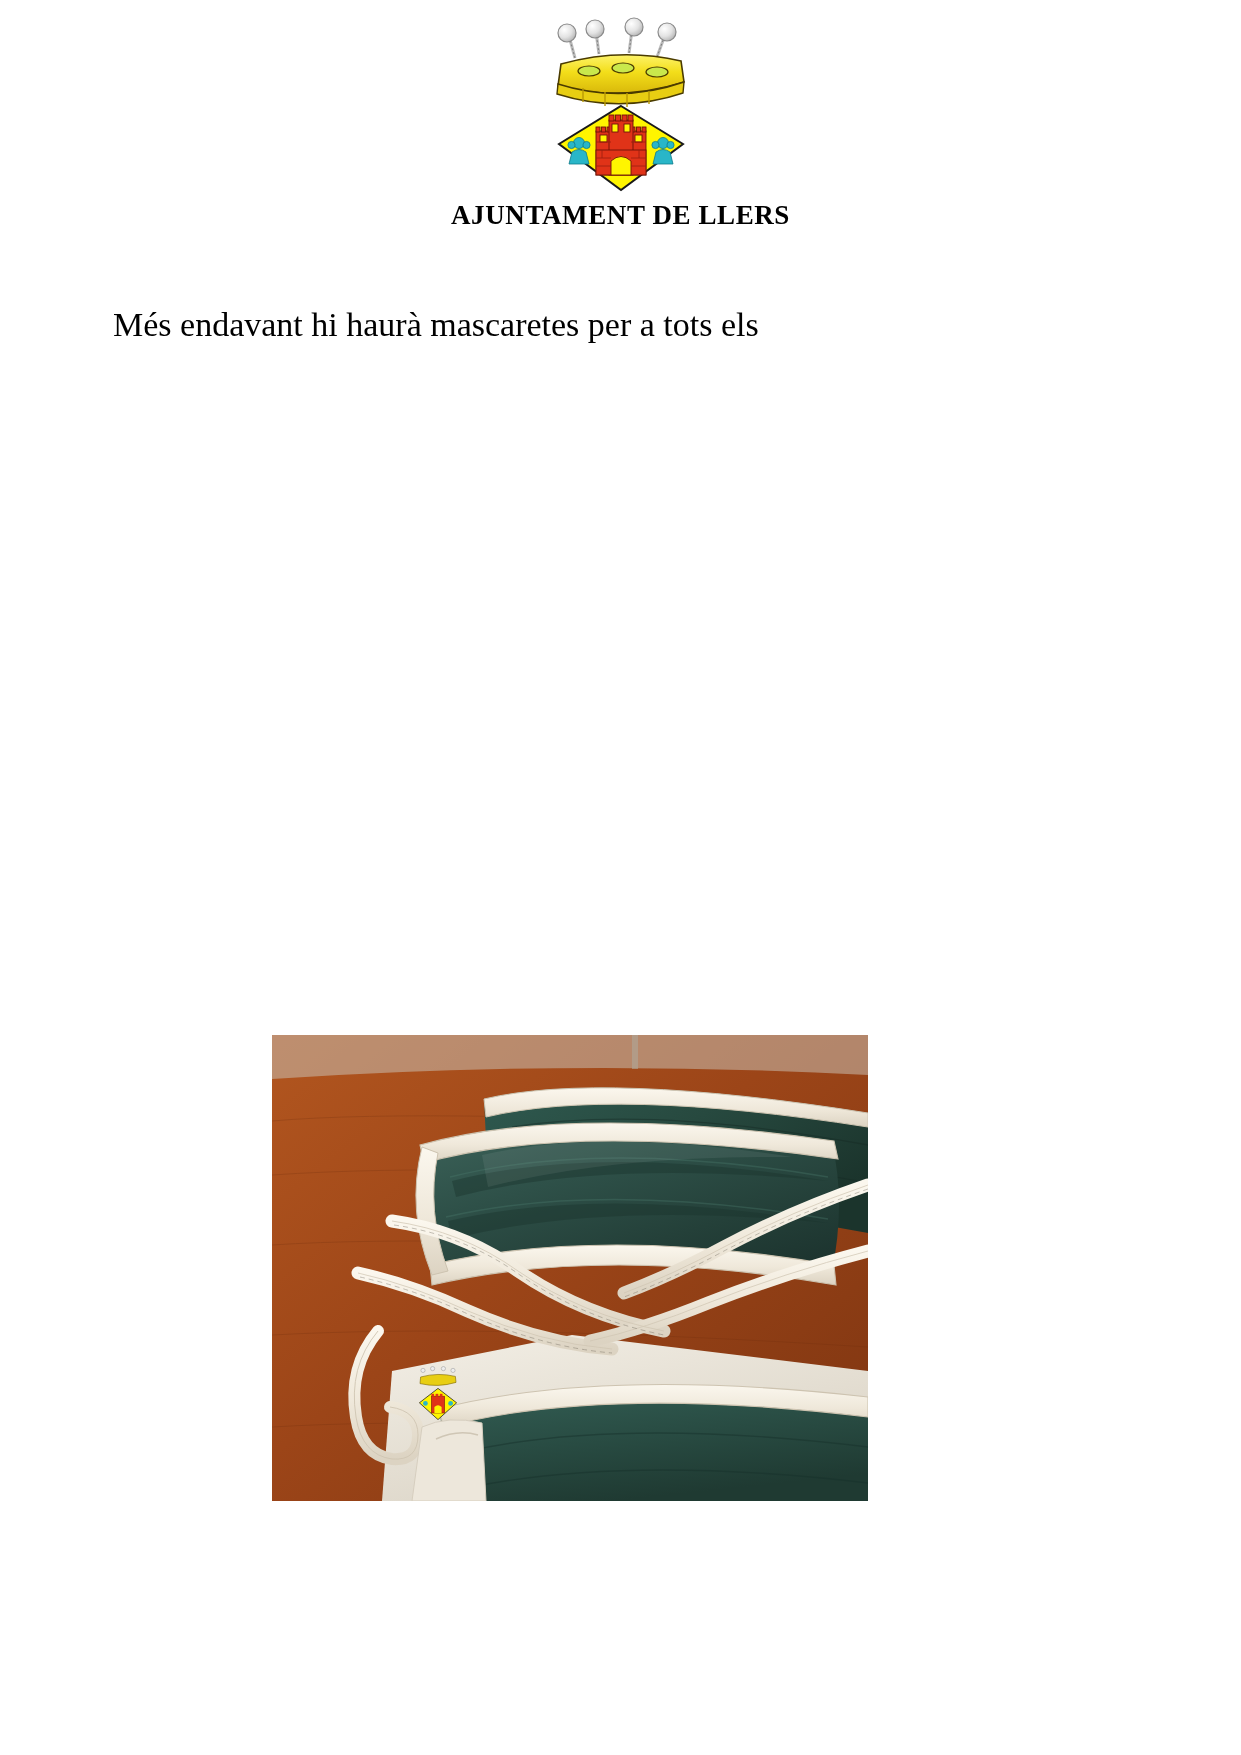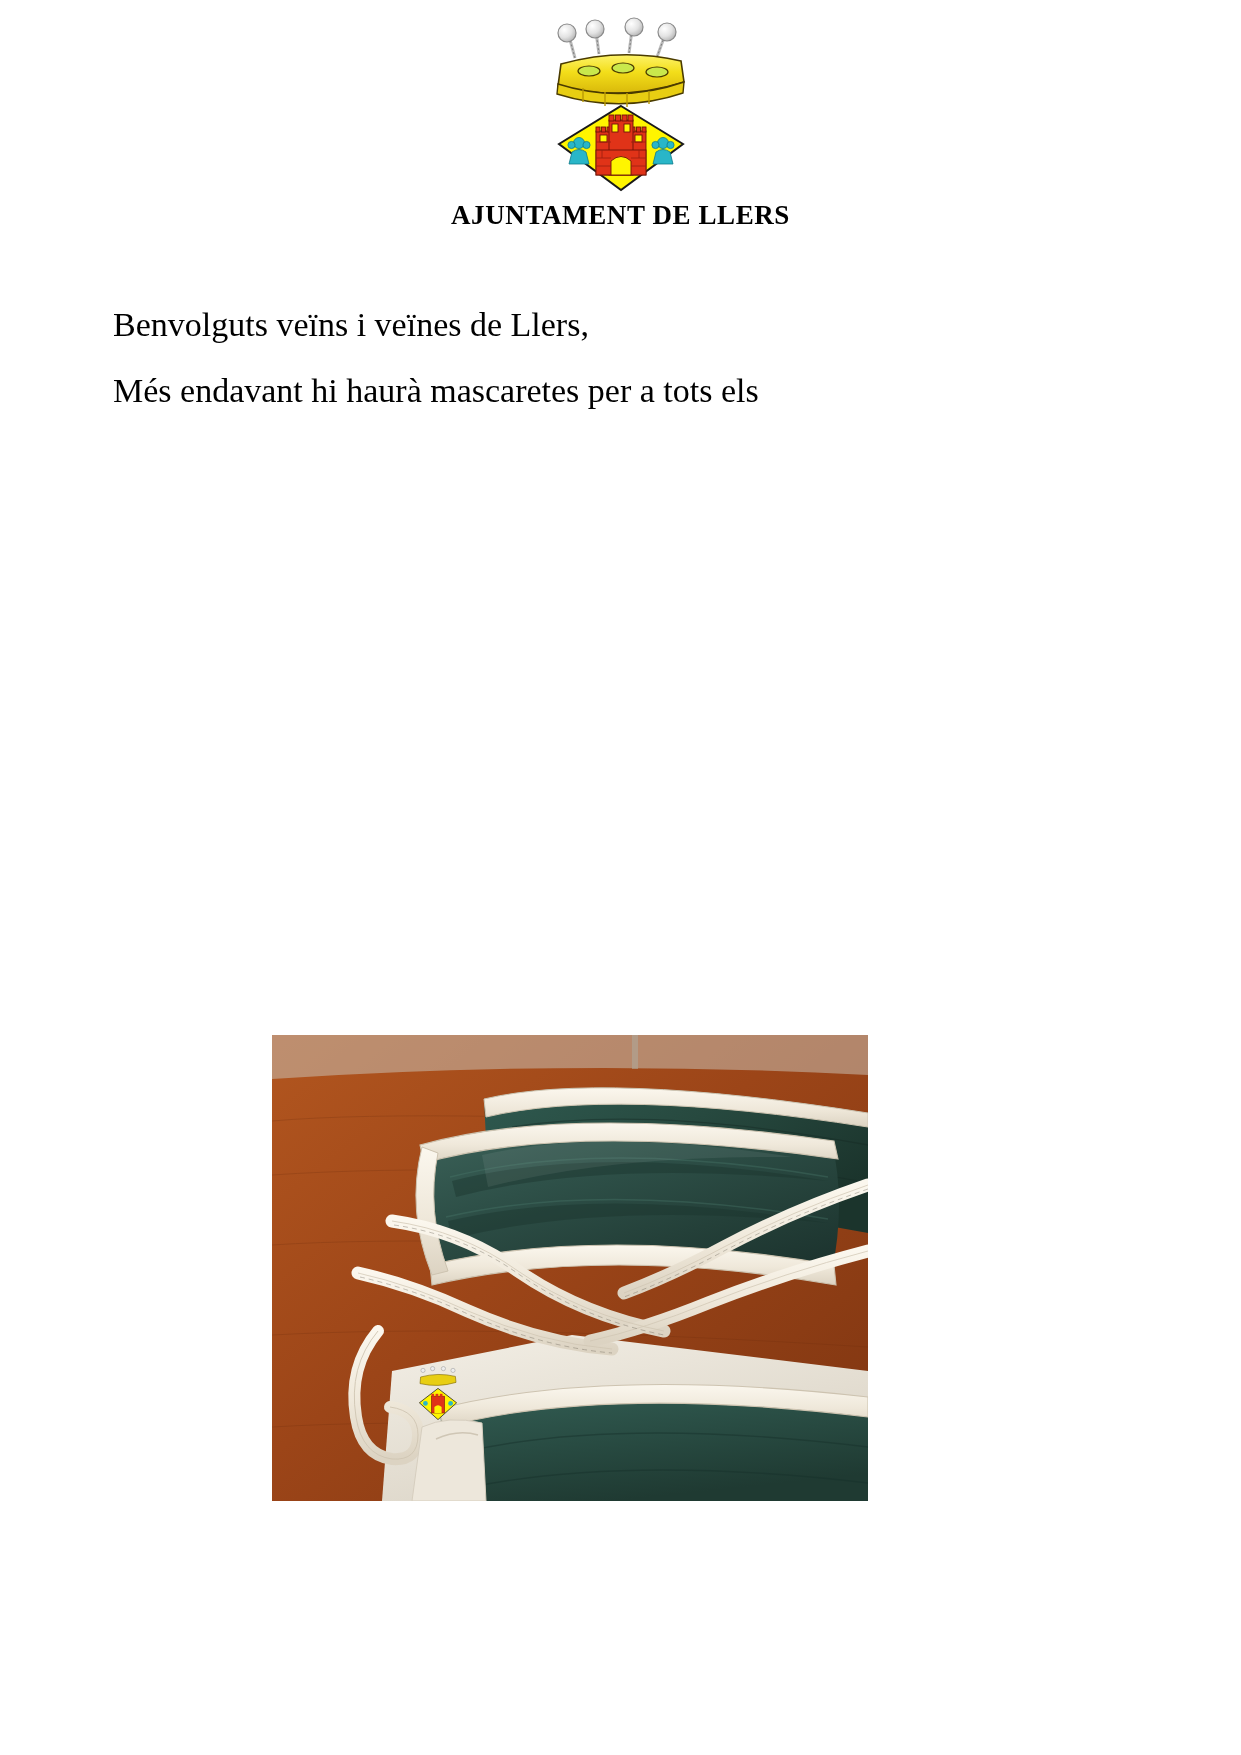--- a/index.html
+++ b/index.html
@@ -200,21 +200,20 @@
           </g>
         </g>
       </svg>
     </div>
 
     <div class="org-title">AJUNTAMENT DE LLERS</div>
   </div>
 
   <div class="body-block">
 
-    <p class="para greeting">Benvolguts veïns i veïnes de Llers,</p>
 
 
 
     <p class="para last">
       <span>Més endavant hi haurà mascaretes per a tots els</span>
     </p>
   </div>
 
   <div class="photo-wrap">
     <svg class="photo" viewBox="0 0 596 466" xmlns="http://www.w3.org/2000/svg">

